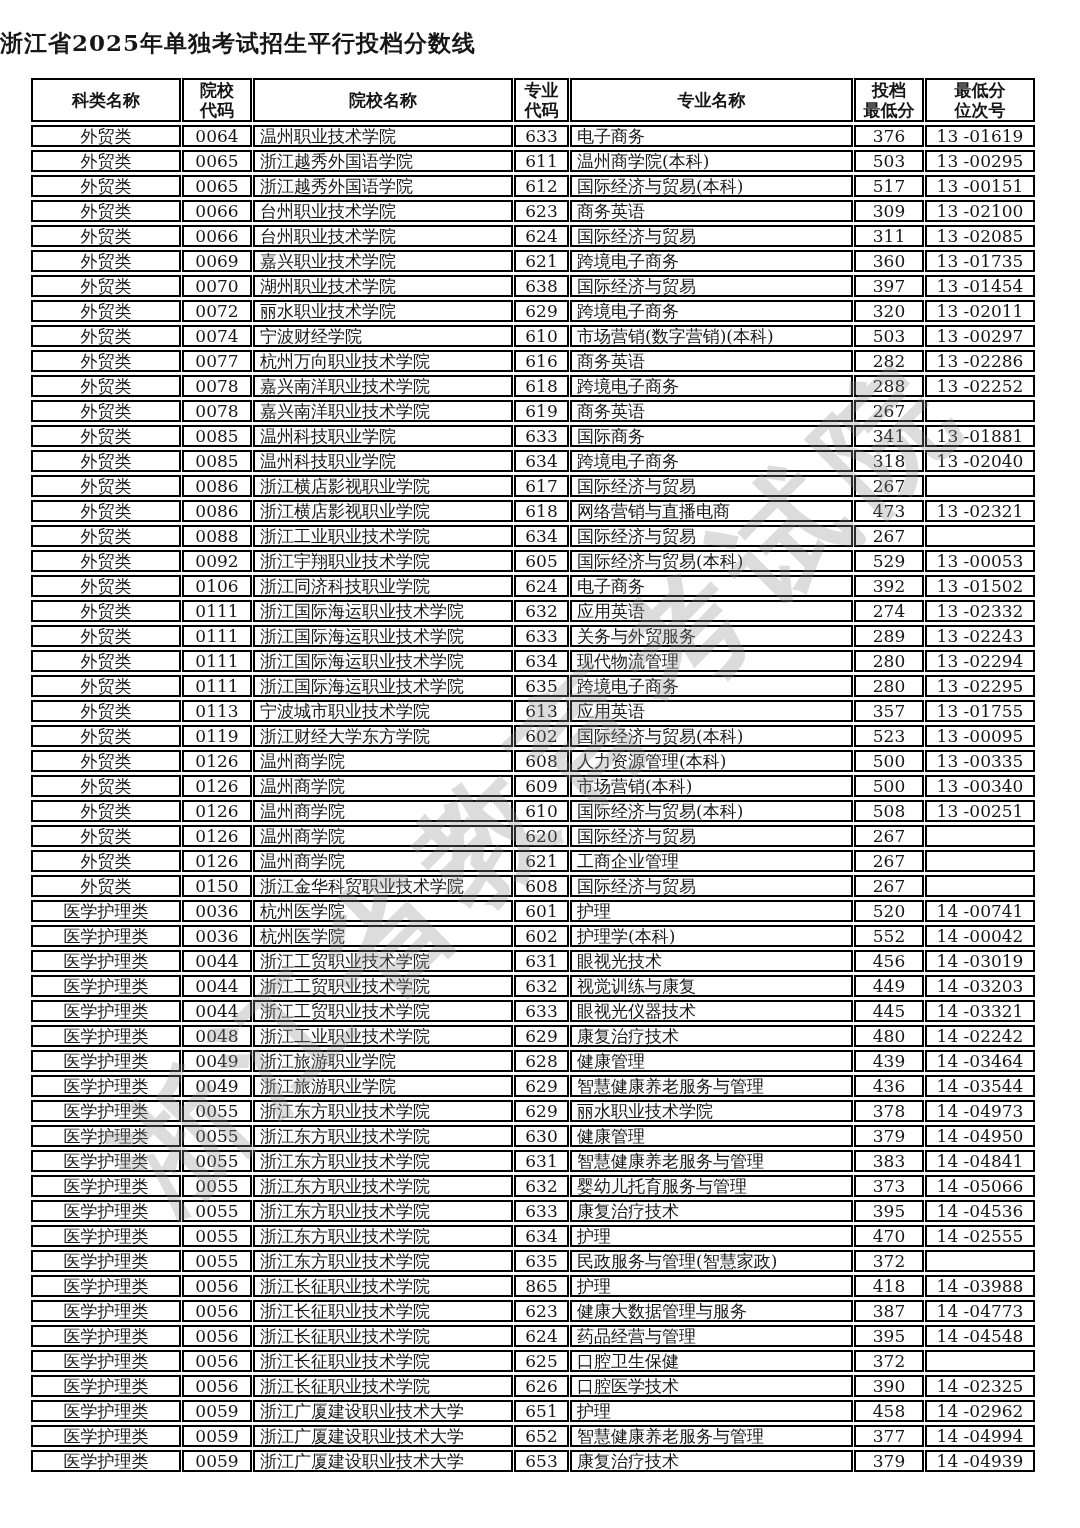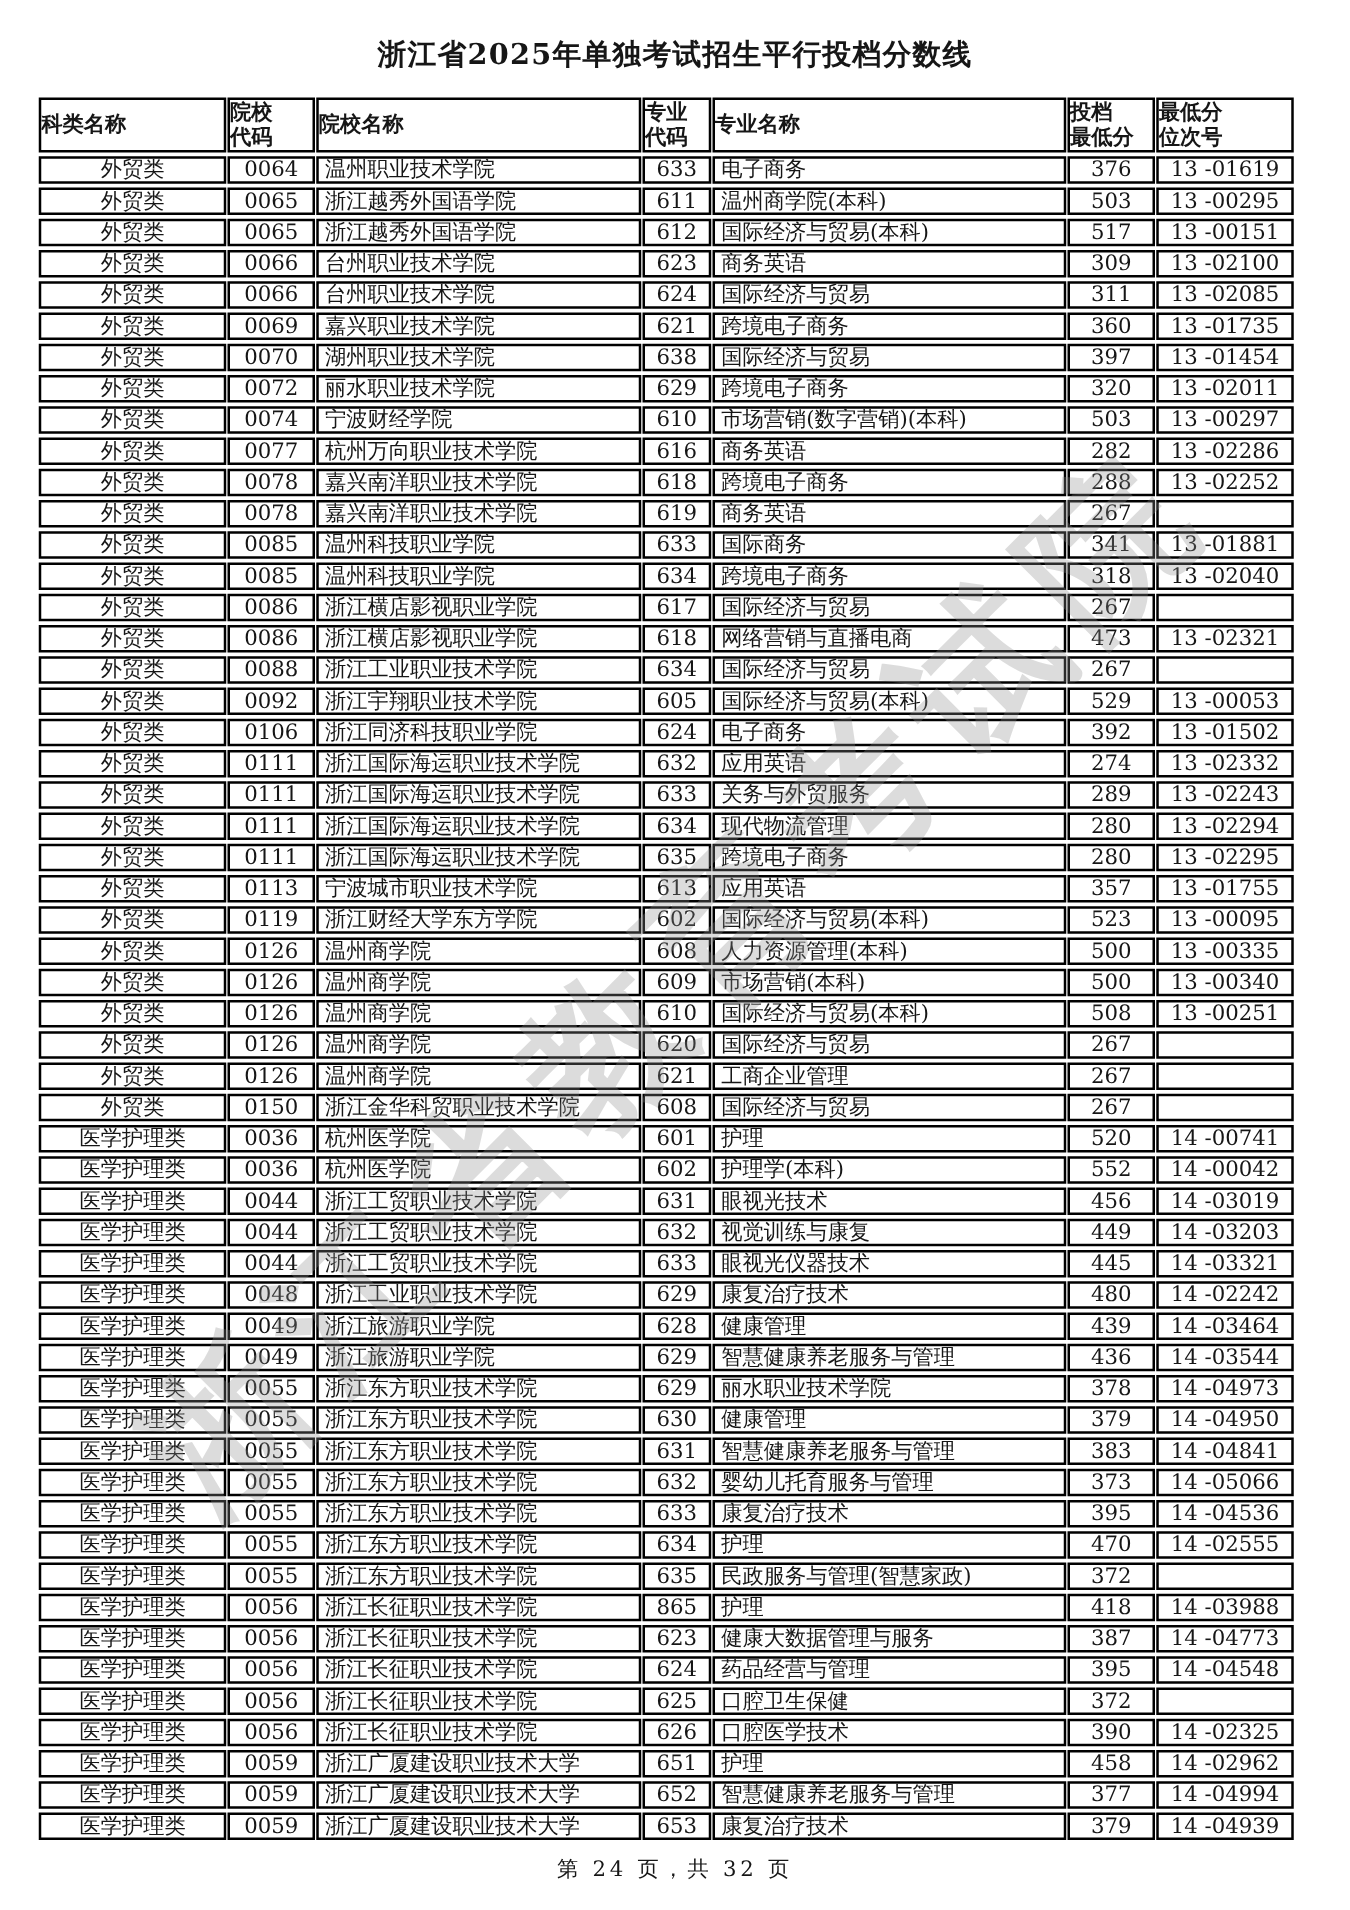--- a/index.html
+++ b/index.html
@@ -14,21 +14,20 @@
     background: #ffffff;
     color: #161616;
     font-family: "DejaVu Serif", "Liberation Serif", serif;
     overflow: hidden;
   }
   .doc-title {
     position: absolute;
     top: 28px;
     left: 0;
     right: 0;
-    text-align: center;
     font-size: 23px;
     font-weight: bold;
     letter-spacing: 1px;
     z-index: 1;
   }
   table.score-table {
     position: absolute;
     top: 75px;
     left: 30px;
     width: 998px;
@@ -42,21 +41,21 @@
     background: #ffffff;
     overflow: hidden;
     vertical-align: middle;
   }
   .score-table th {
     font-size: 17px;
     font-weight: 600;
     line-height: 20px;
     height: 40px;
     padding: 0;
-    text-align: left;
+    text-align: center;
     white-space: pre-line;
   }
   .score-table td {
     font-size: 17px;
     line-height: 18px;
     height: 18px;
     padding: 0 2px;
     white-space: nowrap;
   }
   .score-table td.al-c { text-align: center; }
@@ -604,15 +603,14 @@
           <td class="al-c">653</td>
           <td class="al-l">康复治疗技术</td>
           <td class="al-c">379</td>
           <td class="al-c">14 -04939</td>
         </tr>
       </tbody>
   </table>
 
   <div class="watermark">浙江省教育考试院</div>
 
-  <div class="page-footer">第 24 页，共 32 页</div>
 
 </div>
 
 </body></html>

